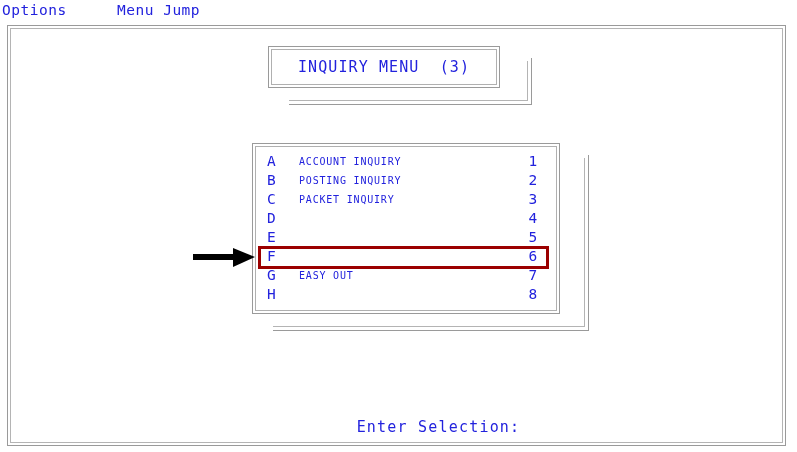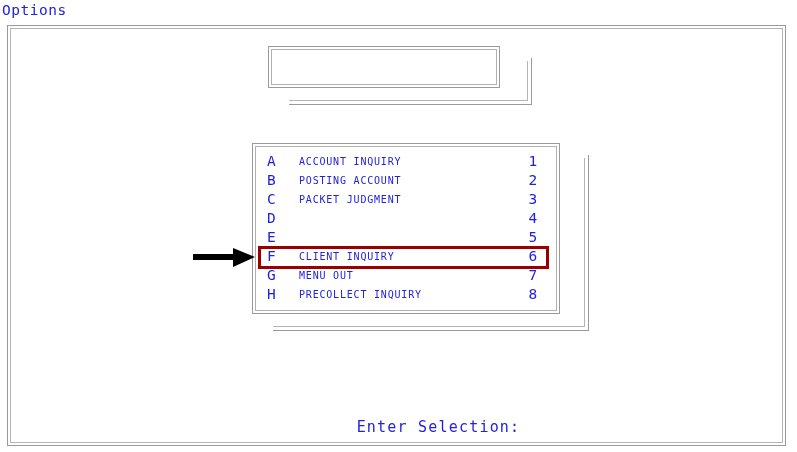--- a/index.html
+++ b/index.html
@@ -209,43 +209,45 @@
     white-space: pre;
     z-index: 4;
     margin-left: 40px;
   }
 </style>
 </head>
 <body>
 
 <div id="menubar">
   <div class="menubar-item" id="menubar-options">Options</div>
+  <div class="menubar-item" id="menubar-jump">Menu Jump</div>
 </div>
 
 <div id="screen-frame">
   <div id="screen-frame-inner"></div>
 </div>
 
 <div class="shadow-l" id="title-shadow"></div>
 <div class="term-box" id="title-box">
   <div class="term-box-inner"></div>
+  <div id="title-text">INQUIRY MENU  (3)</div>
 </div>
 
 <div class="shadow-l" id="menu-shadow"></div>
 <div class="term-box" id="menu-box">
   <div class="term-box-inner"></div>
   <div id="menu-list">
       <div class="menu-row"><span class="menu-key">A</span><span class="menu-label">ACCOUNT INQUIRY</span><span class="menu-num">1</span></div>
-      <div class="menu-row"><span class="menu-key">B</span><span class="menu-label">POSTING ACCOUNT</span><span class="menu-num">2</span></div>
-      <div class="menu-row"><span class="menu-key">C</span><span class="menu-label">PACKET JUDGMENT</span><span class="menu-num">3</span></div>
+      <div class="menu-row"><span class="menu-key">B</span><span class="menu-label">POSTING INQUIRY</span><span class="menu-num">2</span></div>
+      <div class="menu-row"><span class="menu-key">C</span><span class="menu-label">PACKET INQUIRY</span><span class="menu-num">3</span></div>
       <div class="menu-row"><span class="menu-key">D</span><span class="menu-num">4</span></div>
       <div class="menu-row"><span class="menu-key">E</span><span class="menu-num">5</span></div>
-      <div class="menu-row"><span class="menu-key">F</span><span class="menu-label">CLIENT INQUIRY</span><span class="menu-num">6</span></div>
-      <div class="menu-row"><span class="menu-key">G</span><span class="menu-label">MENU OUT</span><span class="menu-num">7</span></div>
-      <div class="menu-row"><span class="menu-key">H</span><span class="menu-label">PRECOLLECT INQUIRY</span><span class="menu-num">8</span></div>
+      <div class="menu-row"><span class="menu-key">F</span><span class="menu-num">6</span></div>
+      <div class="menu-row"><span class="menu-key">G</span><span class="menu-label">EASY OUT</span><span class="menu-num">7</span></div>
+      <div class="menu-row"><span class="menu-key">H</span><span class="menu-num">8</span></div>
     </div>
 </div>
 
 <div id="highlight-box"></div>
 
 <div id="arrow-annotation">
   <svg width="62" height="24" viewBox="0 0 62 24">
     <rect x="0" y="8" width="46" height="6" fill="#000000"></rect>
     <polygon points="40,2 62,11 40,21" fill="#000000"></polygon>
   </svg>

